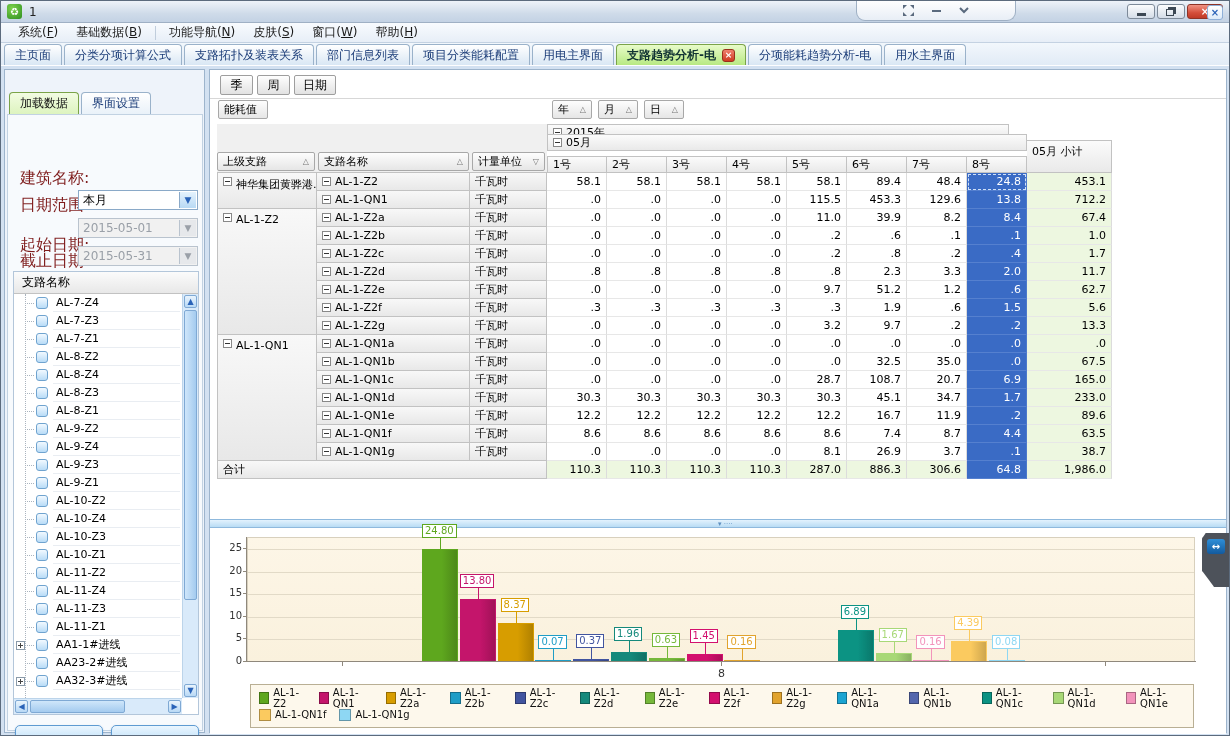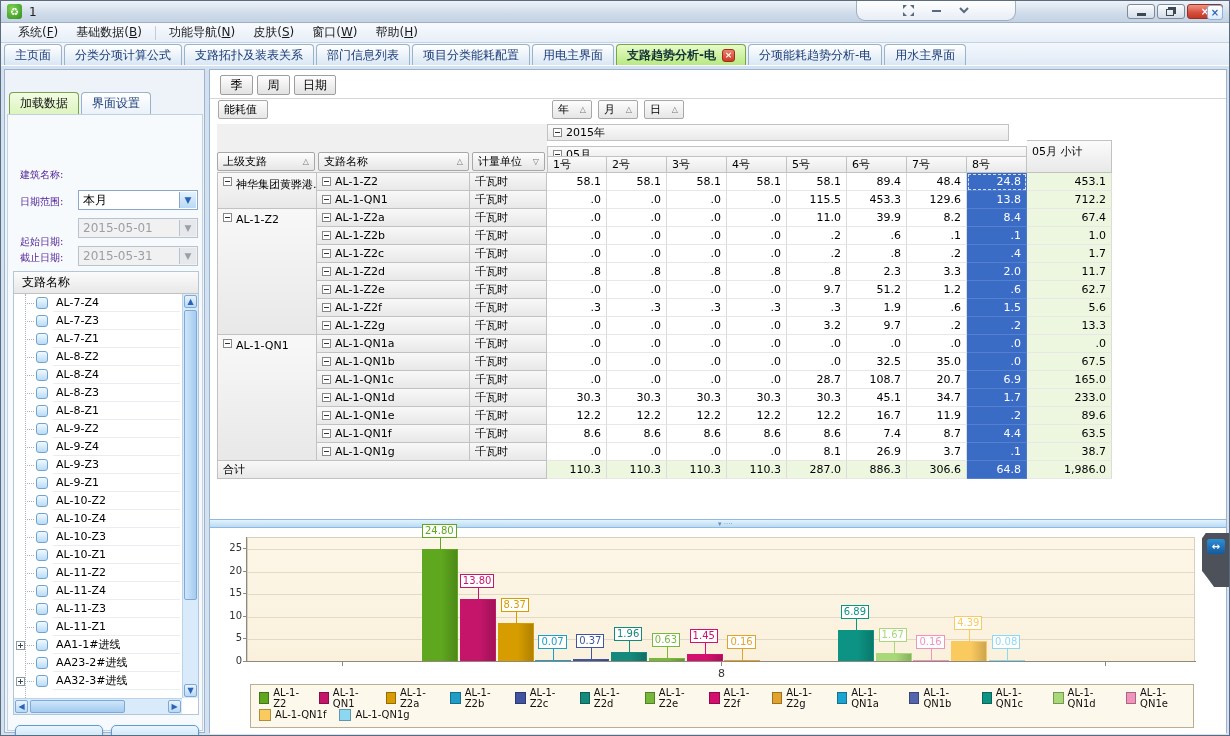--- a/index.html
+++ b/index.html
@@ -44,21 +44,21 @@
   .sidebar { position:absolute; left:3px; top:68px; width:201px; height:664px; background:#eef3fa; border:1px solid #9db4cc; }
   .sb-header { position:absolute; left:0; top:0; width:100%; height:20px; background:linear-gradient(#fafcfe,#e4ecf5);
     border-bottom:1px solid #c8d6e5; color:#94a2b5; font-size:12px; line-height:19px; padding-left:7px; }
   .pin { position:absolute; right:5px; top:3px; width:14px; height:14px; border:1px solid #9db4cc; border-radius:2px; background:#f4f8fc;
     color:#6d7f94; font-size:9px; text-align:center; line-height:12px; }
   .sb-tabs { position:absolute; left:4px; top:22px; height:22px; display:flex; gap:2px; }
   .sb-tab { padding:0 10px; height:38px; line-height:20px; font-size:12px; border:1px solid #9ab2ca; border-bottom:none;
     border-radius:4px 4px 0 0; background:linear-gradient(#ffffff,#d9e7f4); color:#1b3c78; }
   .sb-tab.active { background:linear-gradient(#f2fce2,#cdeda4); border-color:#7aa348; color:#111; }
   .sb-content { position:absolute; left:2px; top:44px; width:196px; height:617px; background:#f7fafd; border:1px solid #c2d2e2; }
-  .fld-label { position:absolute; left:12px; font-size:10px; color:#4c1d95; }
+  .fld-label { position:absolute; left:12px; font-size:16px; color:#7f1d1d; }
   .combo { position:absolute; left:70px; width:120px; height:20px; background:#fff; border:1px solid #8aa9c8; font-size:12px;
     line-height:18px; padding-left:4px; color:#000; }
   .combo .arrow { position:absolute; right:1px; top:1px; bottom:1px; width:17px;
     background:linear-gradient(#e4f2fd,#b8d9f4); border-left:1px solid #8aa9c8; color:#2a63b8; font-size:9px; text-align:center; line-height:16px; }
   .combo.disabled { background:#f1f1f1; color:#9aa0a8; border-color:#b9c3ce; }
   .combo.disabled .arrow { background:#e6e8eb; color:#9aa0a8; border-left-color:#b9c3ce; }
 
   .treebox { position:absolute; left:5px; top:156px; width:186px; height:444px; border:1px solid #b3c6da; background:#fff; }
   .tree-header { position:absolute; left:0; top:0; right:0; height:22px; background:linear-gradient(#fbfbfb,#e8e8e8);
     border-bottom:1px solid #c2c2c2; font-size:12px; padding-left:8px; line-height:21px; }
@@ -396,21 +396,21 @@
       <span>日</span>
         <span class="sortglyph">△</span>
     </div>
 
     <div class="pivot-bg"></div>
 
     <div class="hdrcell first" style="left:337px;top:54px;width:462px;height:17px">
       <span class="cbox"></span>
       <span>2015年</span>
     </div>
-    <div class="hdrcell first" style="left:337px;top:76px;width:480px;height:17px">
+    <div class="hdrcell first" style="left:337px;top:64px;width:480px;height:17px">
       <span class="cbox"></span>
       <span>05月</span>
     </div>
     <div class="hdrcell" style="left:817px;top:70px;width:85px;height:33px;align-items:flex-start;padding-top:3px">
       <span>05月 小计</span>
     </div>
     <div id="dayheads">
         <div class="hdrcell first" style="left: 337px; top: 86px; width: 60px; height: 17px;">1号</div>
         <div class="hdrcell" style="left: 397px; top: 86px; width: 60px; height: 17px;">2号</div>
         <div class="hdrcell" style="left: 457px; top: 86px; width: 60px; height: 17px;">3号</div>

